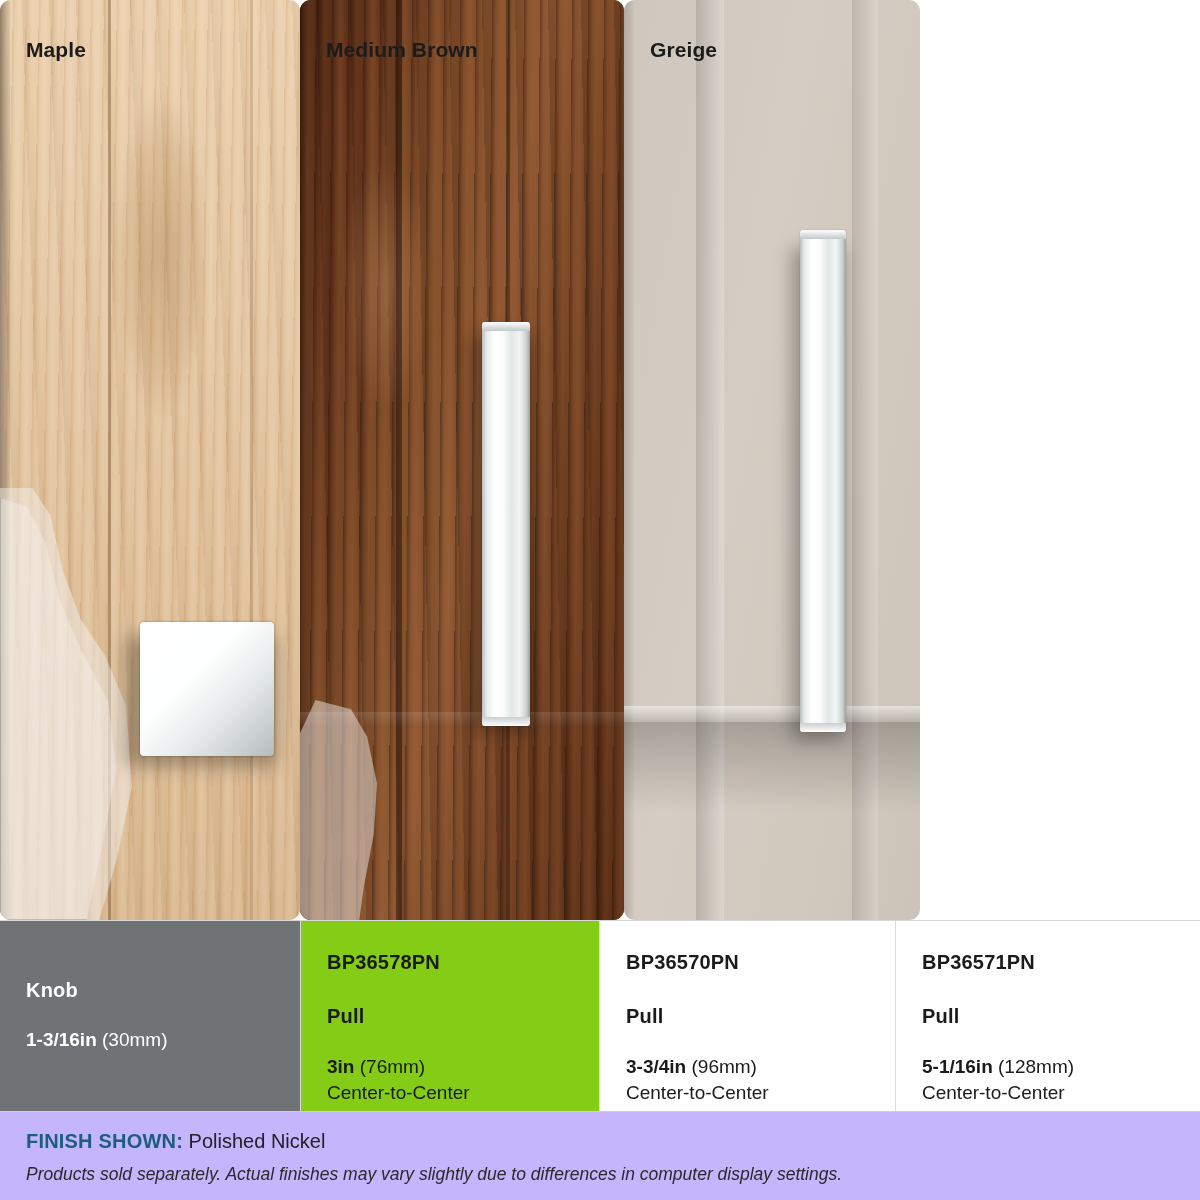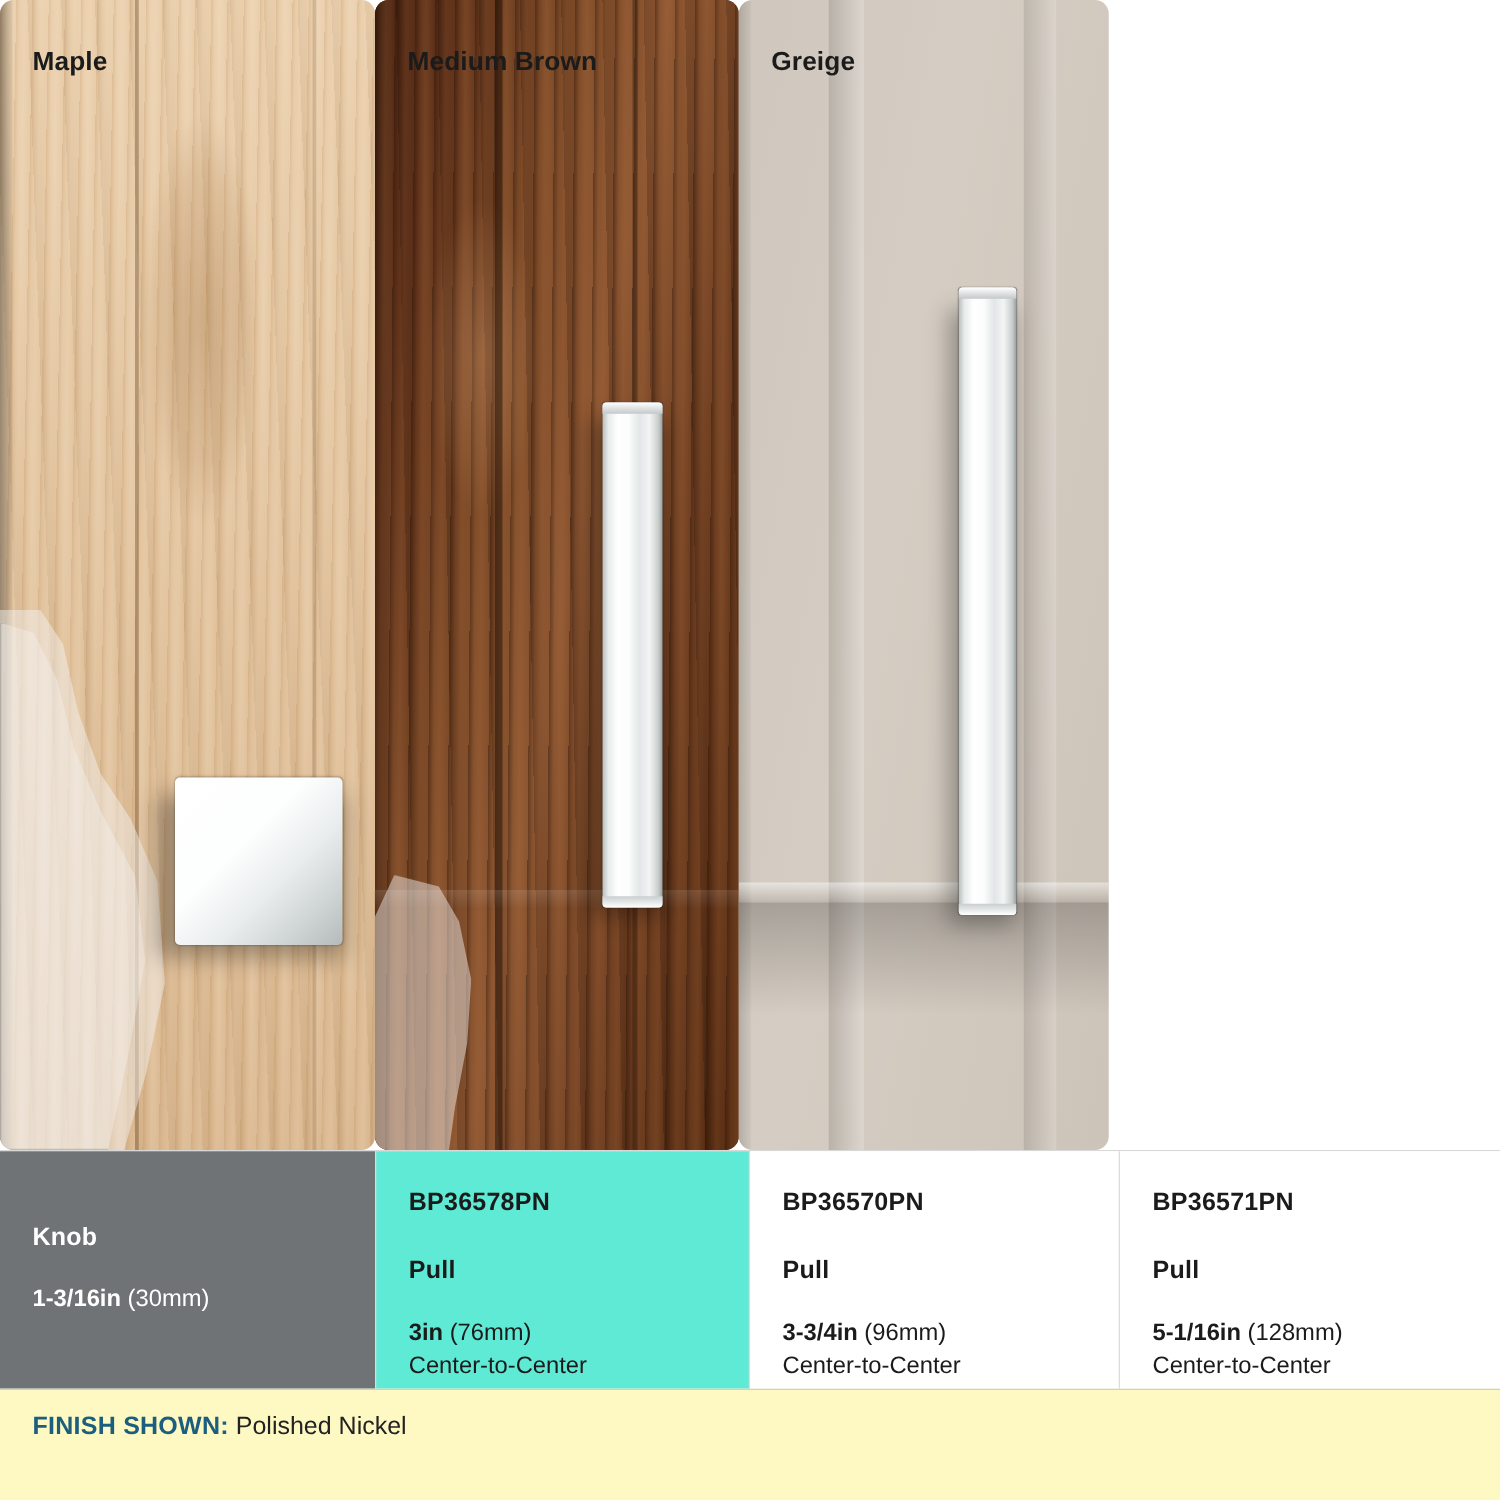--- a/index.html
+++ b/index.html
@@ -67,21 +67,21 @@
   }
   .p1-knot {
     position:absolute; left:96px; top:40px; width:130px; height:430px;
     background: radial-gradient(ellipse 60px 210px at 50% 50%, rgba(150,100,50,.30), rgba(150,100,50,.14) 55%, rgba(150,100,50,0) 78%);
     border-radius: 50%;
     filter: blur(2px);
   }
   .p1-seam { position:absolute; top:0; bottom:0; width:3px; background: rgba(90,55,20,.35); }
 
   
-  .p2 { width: 291px; background-color: #6e3f23; }
+  .p2 { width: 324px; background-color: #6e3f23; }
   .p2-tex {
     position:absolute; inset:0;
     background:
       repeating-linear-gradient(90.5deg, rgba(30,12,4,.35) 0px, rgba(30,12,4,0) 4px, rgba(190,120,70,.16) 9px, rgba(30,12,4,0) 16px),
       repeating-linear-gradient(89deg, rgba(20,8,2,.22) 0px, rgba(20,8,2,0) 11px, rgba(200,135,80,.10) 21px, rgba(20,8,2,0) 33px),
       linear-gradient(100deg, #4a2412 0%, #5c2f18 14%, #7a4826 34%, #8a5430 52%, #6d3d20 72%, #51280f 100%);
   }
   .p2-knot {
     position:absolute; left:26px; top:120px; width:120px; height:330px;
     background: radial-gradient(ellipse 56px 160px at 50% 50%, rgba(255,200,150,.22), rgba(255,200,150,.08) 55%, rgba(255,200,150,0) 80%);
@@ -162,41 +162,41 @@
     border-top: 1px solid #d8d8d8;
     background: #ffffff;
   }
   .cap {
     position: relative;
     padding: 28px 0 0 26px;
     box-sizing: border-box;
     height: 100%;
   }
   .cap.c1 { width: 300px; background: #6f7376; color: #ffffff; }
-  .cap.c2 { width: 300px; background: #5eead4; color: #1b1b1b; border-right: 1px solid #dcdcdc; }
+  .cap.c2 { width: 300px; background: #84cc16; color: #1b1b1b; border-right: 1px solid #dcdcdc; }
   .cap.c3 { width: 296px; background: #ffffff; color: #1b1b1b; border-right: 1px solid #dcdcdc; }
   .cap.c4 { width: 304px; background: #ffffff; color: #1b1b1b; }
   .cap.c2 { border-left: 1px solid #dcdcdc; }
 
   .sku { font-size: 20px; font-weight: bold; line-height: 1.32; letter-spacing: .2px; }
   .type { font-size: 20px; font-weight: bold; line-height: 1.32; letter-spacing: .2px; margin-top: 28px; }
   .dim { margin-top: 24px; font-size: 19px; line-height: 1.36; }
   .dim b { font-weight: bold; }
   .dim span.note { font-weight: normal; }
   .dim .second { display: block; }
 
   
   .footer {
     position: relative;
     width: 1200px;
     height: 90px;
     box-sizing: border-box;
     border-top: 1px solid #cfcfcf;
     padding: 18px 26px 0 26px;
-    background: #fef9c3;
+    background: #c4b5fd;
   }
   .finish-line { font-size: 20px; color: #1b4a63; }
   .finish-line .lbl { font-weight: bold; color: #1b5e7e; letter-spacing: .2px; }
   .finish-line .val { color: #222222; }
   .disclaimer {
     margin-top: 11px;
     font-size: 17.5px;
     font-style: italic;
     color: #2a2a2a;
   }
@@ -300,15 +300,16 @@
         <span class="second">Center-to-Center</span>
       </div>
     </div>
   </div>
 
   <div class="footer">
     <div class="finish-line">
       <span class="lbl">FINISH SHOWN:</span>
       <span class="val">Polished Nickel</span>
     </div>
+    <div class="disclaimer">Products sold separately. Actual finishes may vary slightly due to differences in computer display settings.</div>
   </div>
 
 </div>
 
 </body></html>

